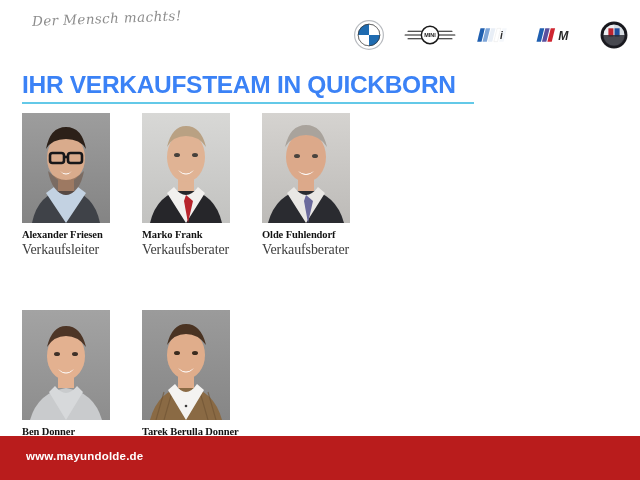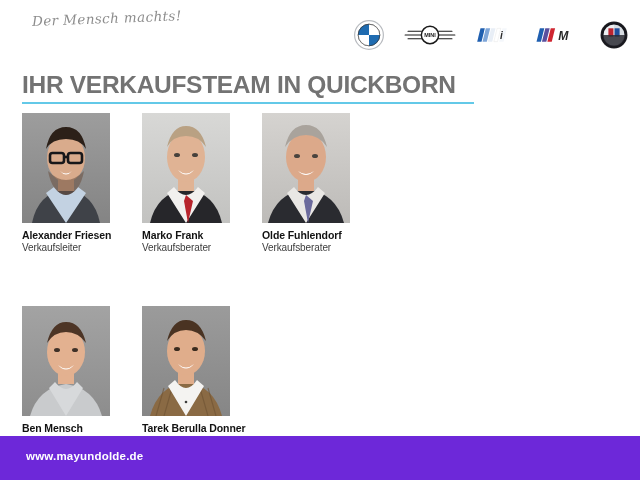--- a/index.html
+++ b/index.html
@@ -68,21 +68,21 @@
   
   .title-wrap {
     position: absolute;
     left: 22px;
     top: 72px;
     width: 470px;
   }
   .page-title {
     font-size: 24.5px;
     font-weight: bold;
-    color: #737373;
+    color: #3b82f6;
     letter-spacing: -0.3px;
     line-height: 1.05;
     white-space: nowrap;
   }
   .title-rule {
     margin-top: 4px;
     height: 2px;
     width: 452px;
     background: #63c9e8;
   }
@@ -96,55 +96,56 @@
   }
   .team-row {
     display: flex;
     gap: 40px;
   }
   .team-row + .team-row {
     margin-top: 52px;
   }
   .member {
     width: 80px;
+    font-family: Liberation Serif, serif;
   }
   .photo {
     width: 88px;
     height: 110px;
     overflow: hidden;
     position: relative;
     background: #9a9a9a;
   }
   .photo svg { display: block; }
   .member-name {
     margin-top: 6px;
     font-size: 10.5px;
     font-weight: bold;
     color: #121212;
     line-height: 1.15;
     white-space: nowrap;
     letter-spacing: -0.1px;
   }
   .member-role {
     margin-top: 1px;
-    font-size: 10px;
+    font-size: 14px;
     color: #3d3d3d;
     line-height: 1.15;
     white-space: nowrap;
     letter-spacing: -0.1px;
   }
 
   
   .footer {
     position: absolute;
     left: 0;
     bottom: 0;
     width: 640px;
     height: 44px;
-    background: #6d28d9;
+    background: #b91c1c;
   }
   .footer-url {
     position: absolute;
     left: 26px;
     top: 14px;
     font-size: 11.5px;
     font-weight: bold;
     color: #ffffff;
     letter-spacing: 0.2px;
   }
@@ -337,21 +338,21 @@
           <path d="M36 66 h16 v12 h-16 Z" fill="#e3b190"></path>
           <ellipse cx="44" cy="46" rx="19" ry="24" fill="#e3b190"></ellipse>
           <path d="M25 37 q5 -21 19 -21 q15 0 20 21 q-8 -11 -20 -11 q-12 0 -19 11 Z" fill="#4d3526"></path>
           <g fill="#3f3128">
               <ellipse cx="35" cy="44" rx="3" ry="2"></ellipse>
               <ellipse cx="53" cy="44" rx="3" ry="2"></ellipse>
             </g>
           <path d="M36 59 q8 7 16 0 q-8 9 -16 0 Z" fill="#ffffff"></path>
         </svg>
       </div>
-      <div class="member-name">Ben Mensch</div>
+      <div class="member-name">Ben Donner</div>
       <div class="member-role">Junior Verkäufer</div>
     </div>
 
     <div class="member">
       <div class="photo">
         <svg width="88" height="110" viewBox="0 0 88 110">
           <defs>
               <linearGradient id="bg4" x1="0" y1="0" x2="0" y2="1">
             <stop offset="0%" stop-color="#9b9b9b"></stop>
                 <stop offset="100%" stop-color="#868686"></stop>

